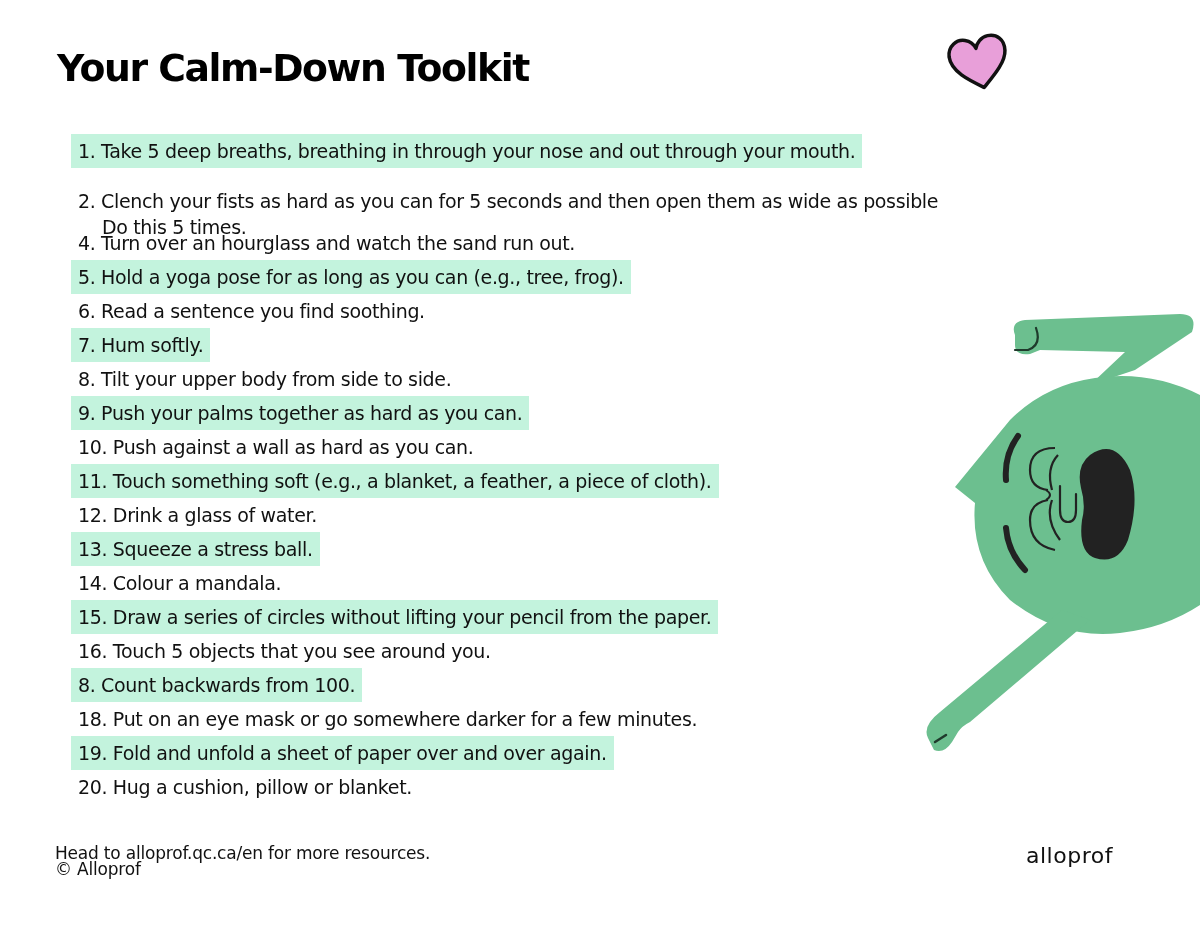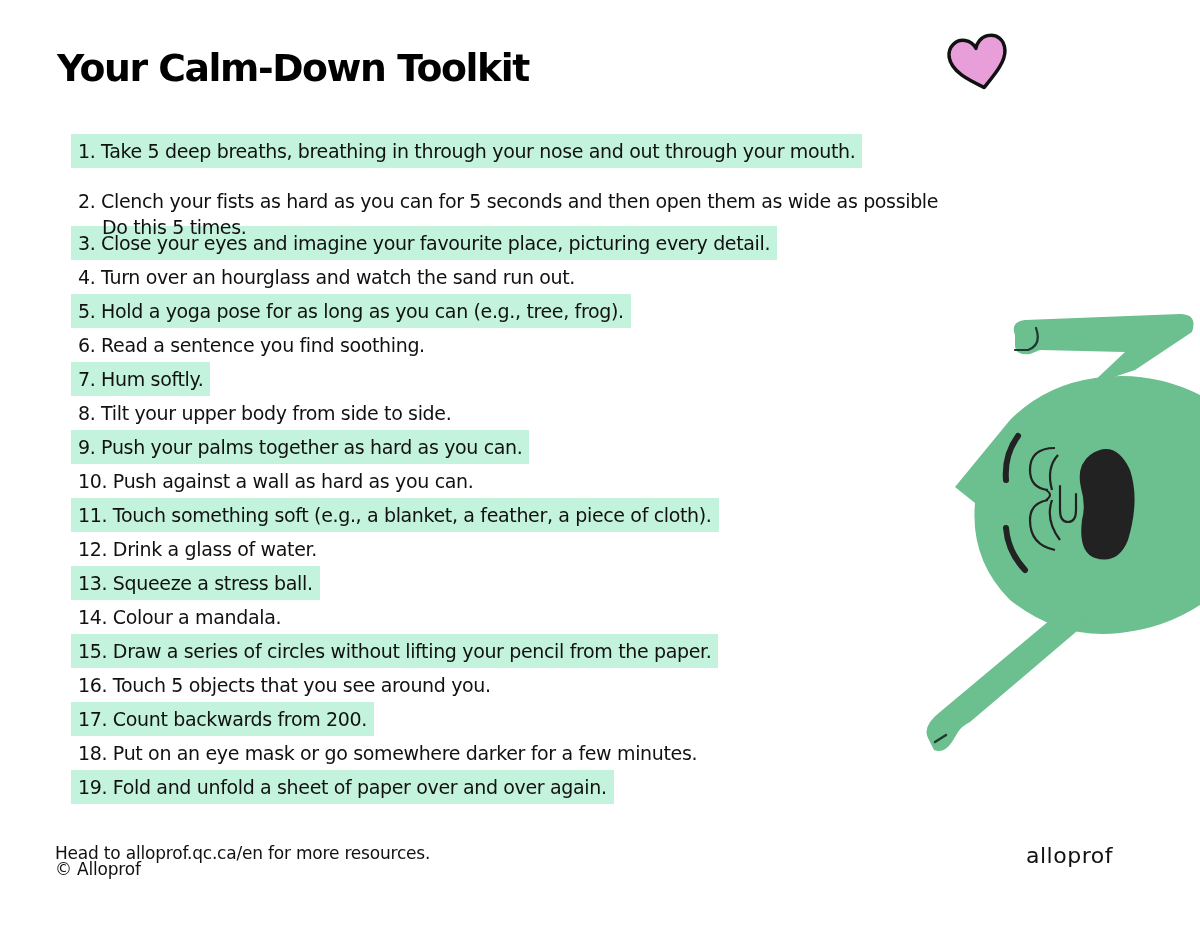--- a/index.html
+++ b/index.html
@@ -109,37 +109,37 @@
     <path d="M35 58 C 22 48, 6 36, 7 21 C 8 10, 18 5, 26 8 C 31 10, 34 14, 35 18 C 37 13, 42 8, 49 8 C 58 8, 65 15, 63 26 C 61 38, 46 49, 35 58 Z" fill="#e89fd9" stroke="#111111" stroke-width="3.5" stroke-linejoin="round"></path>
   </g>
 </svg>
 
 <ul class="list">
   <li class="item hl">1. Take 5 deep breaths, breathing in through your nose and out through your mouth.</li>
   <li class="item two-line">
     <span>2. Clench your fists as hard as you can for 5 seconds and then open them as wide as possible</span>
     <span class="line2">Do this 5 times.</span>
   </li>
-  <li class="item hl">3. Close your eyes and imagine your favourite place, picturing every detail.</li>
   <li class="item">4. Turn over an hourglass and watch the sand run out.</li>
   <li class="item hl">5. Hold a yoga pose for as long as you can (e.g., tree, frog).</li>
   <li class="item">6. Read a sentence you find soothing.</li>
   <li class="item hl">7. Hum softly.</li>
   <li class="item">8. Tilt your upper body from side to side.</li>
   <li class="item hl">9. Push your palms together as hard as you can.</li>
   <li class="item">10. Push against a wall as hard as you can.</li>
   <li class="item hl">11. Touch something soft (e.g., a blanket, a feather, a piece of cloth).</li>
   <li class="item">12. Drink a glass of water.</li>
   <li class="item hl">13. Squeeze a stress ball.</li>
   <li class="item">14. Colour a mandala.</li>
   <li class="item hl">15. Draw a series of circles without lifting your pencil from the paper.</li>
   <li class="item">16. Touch 5 objects that you see around you.</li>
-  <li class="item hl">17. Count backwards from 200.</li>
+  <li class="item hl">8. Count backwards from 100.</li>
   <li class="item">18. Put on an eye mask or go somewhere darker for a few minutes.</li>
   <li class="item hl">19. Fold and unfold a sheet of paper over and over again.</li>
+  <li class="item">20. Hug a cushion, pillow or blanket.</li>
 </ul>
 
 <svg class="character" viewBox="900 300 300 470" xmlns="http://www.w3.org/2000/svg">
 
   <path d="M1015 335 Q 1010 322 1025 320 L 1180 314 Q 1198 314 1192 332 L 1135 370 L 1090 385 L 1125 352 L 1040 350 L 1030 354 Q 1015 356 1015 345 Z" fill="#6cbf8f"></path>
   <path d="M1036 328 Q 1042 345 1028 350 L 1015 350" fill="none" stroke="#1f3a2c" stroke-width="2.2" stroke-linecap="round"></path>
 
   <path d="M 1200 395 Q 1150 370 1095 378 Q 1045 385 1010 420 L 955 487 L 975 503 Q 970 560 1010 600 Q 1060 640 1120 633 Q 1165 628 1200 605 Z" fill="#6cbf8f"></path>
 
   <path d="M 1062 610 L 940 712 Q 922 726 928 738 L 934 750 Q 944 754 952 742 L 958 732 Q 962 726 970 722 L 1090 620 Z" fill="#6cbf8f"></path>

